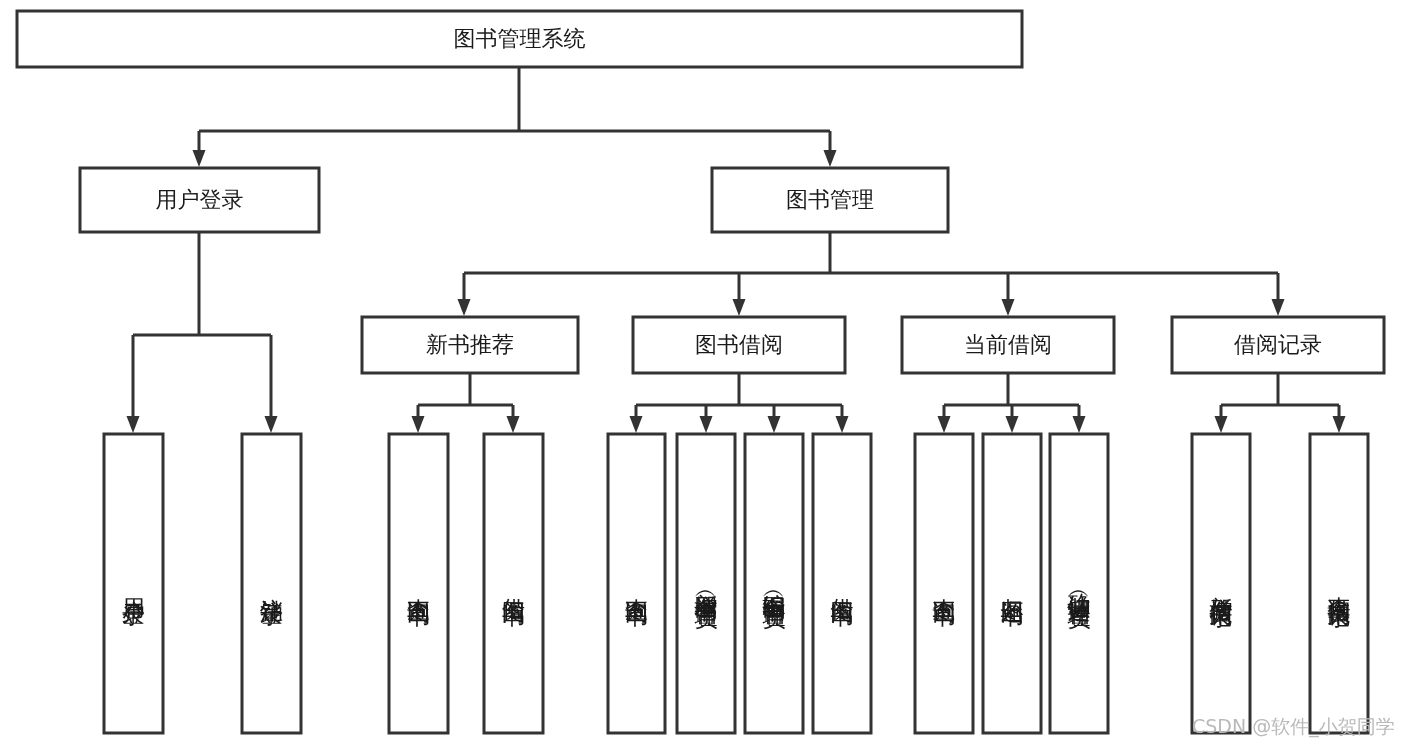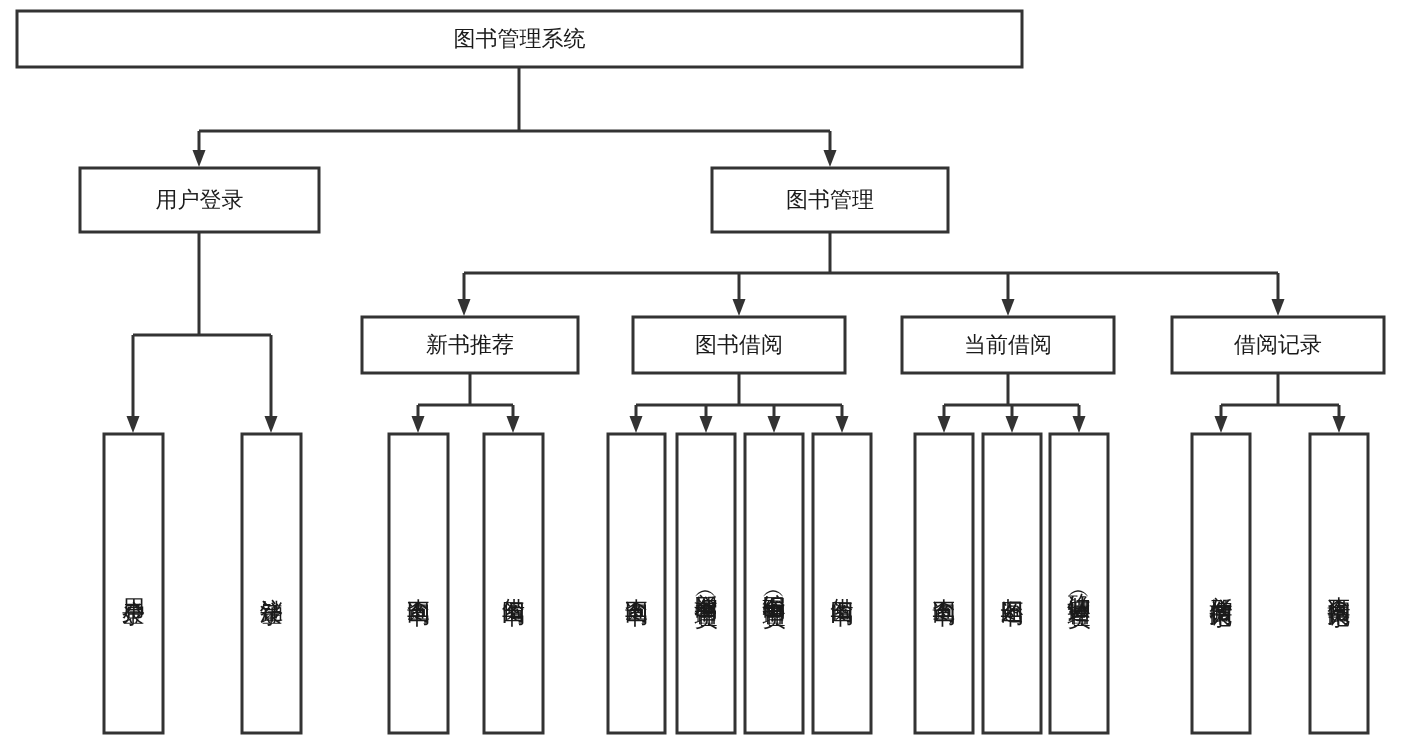--- a/index.html
+++ b/index.html
@@ -225,13 +225,14 @@
       <div class="leaf-label" style="left: 608px; top: 434px; width: 57px; height: 299px; display: flex; align-items: center; justify-content: center;">查询图书</div>
       <div class="leaf-label" style="left: 677px; top: 434px; width: 58px; height: 299px; display: flex; align-items: center; justify-content: center;">新增图书（管理员）</div>
       <div class="leaf-label" style="left: 745px; top: 434px; width: 58px; height: 299px; display: flex; align-items: center; justify-content: center;">编辑图书（管理员）</div>
       <div class="leaf-label" style="left: 813px; top: 434px; width: 58px; height: 299px; display: flex; align-items: center; justify-content: center;">借阅图书</div>
       <div class="leaf-label" style="left: 915px; top: 434px; width: 58px; height: 299px; display: flex; align-items: center; justify-content: center;">查询图书</div>
       <div class="leaf-label" style="left: 983px; top: 434px; width: 58px; height: 299px; display: flex; align-items: center; justify-content: center;">归还图书</div>
       <div class="leaf-label" style="left: 1050px; top: 434px; width: 58px; height: 299px; display: flex; align-items: center; justify-content: center;">确认归还（管理员）</div>
       <div class="leaf-label" style="left: 1192px; top: 434px; width: 58px; height: 299px; display: flex; align-items: center; justify-content: center;">新增借阅记录</div>
       <div class="leaf-label" style="left: 1310px; top: 434px; width: 58px; height: 299px; display: flex; align-items: center; justify-content: center;">查询借阅记录</div>
     </div>
+  <div class="watermark" style="left: 1192px; top: 714px; color: rgb(185, 185, 185);">CSDN @软件_小贺同学</div>
 </div>
 
 </body></html>

